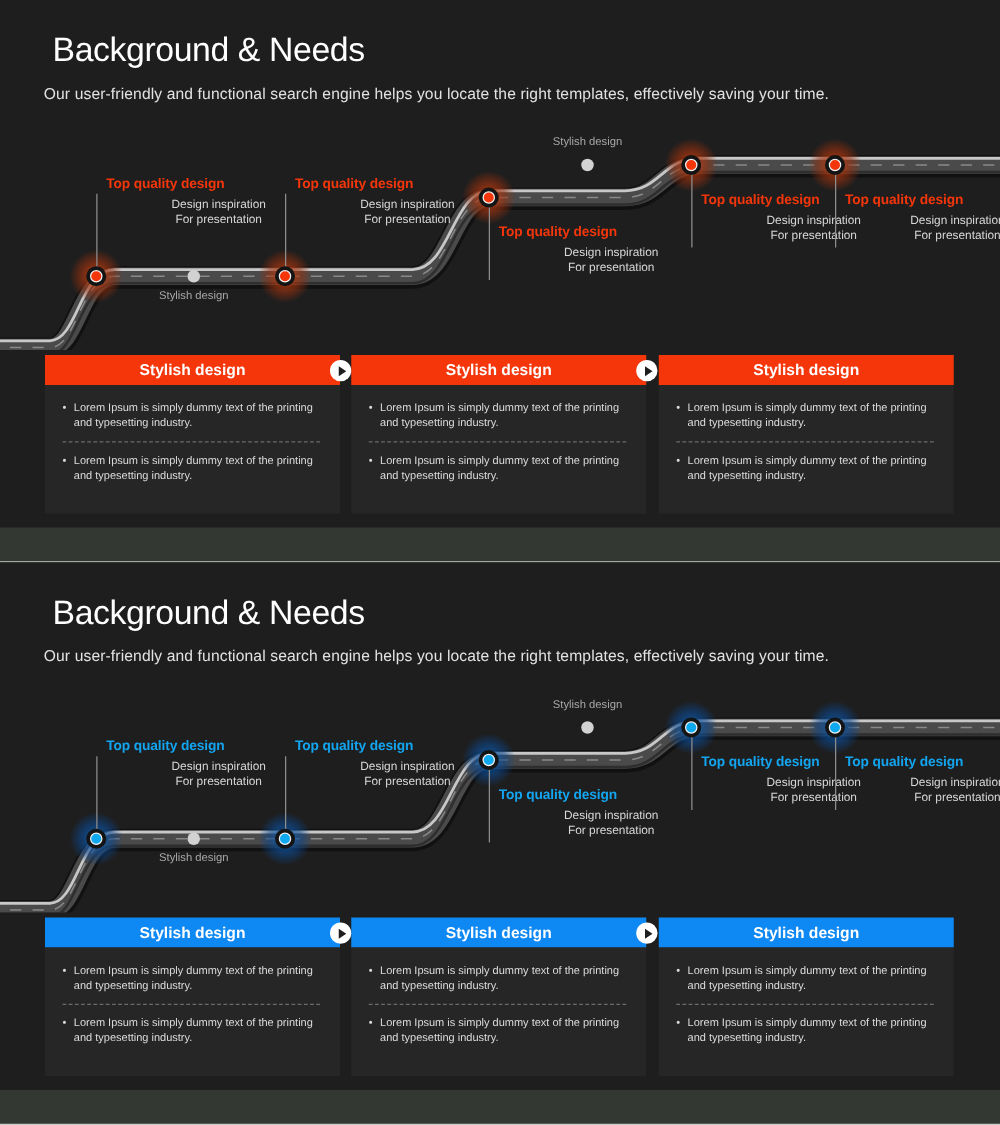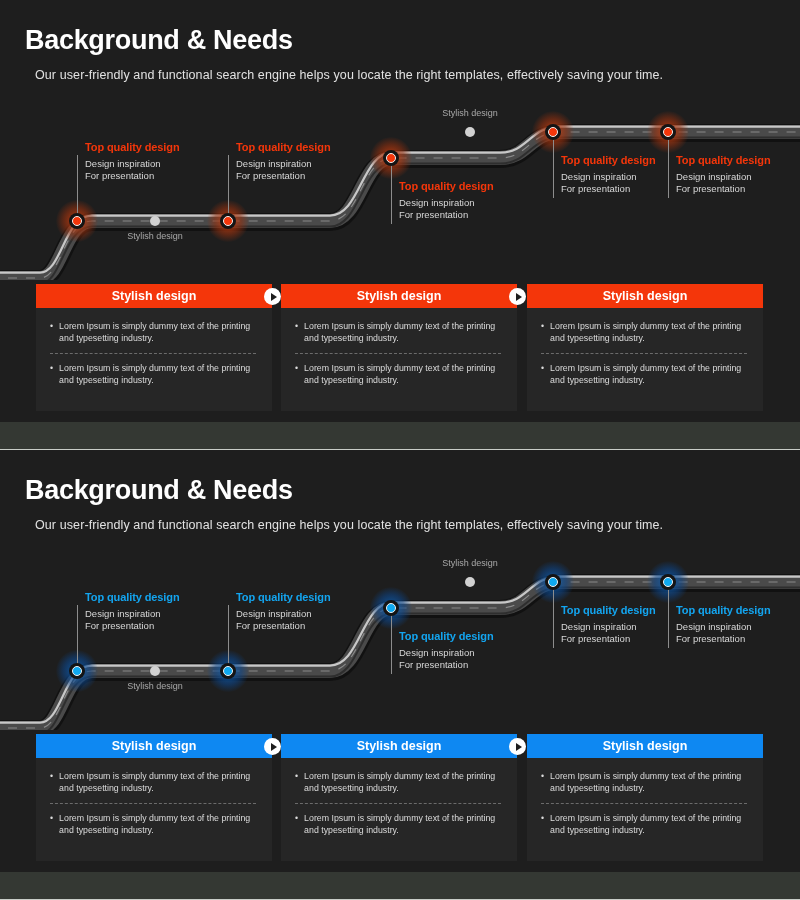--- a/index.html
+++ b/index.html
@@ -12,22 +12,22 @@
   .panel { position: relative; width: 800px; height: 450px; overflow: hidden; background: #1e1e1e; }
   .panel-bottom-band {
     position: absolute; left: 0; right: 0; bottom: 0; height: 28px;
     background: #343833;
   }
   .panel-divider {
     position: absolute; left: 0; right: 0; bottom: 0; height: 1px;
     background: #c9cdc8;
   }
   .slide-title {
-    position: absolute; left: 25px; top: 25px;
-    font-size: 27px; font-weight: bold; color: #ffffff;
+    position: absolute; left: 42px; top: 25px;
+    font-size: 27px; font-weight: normal; color: #ffffff;
     letter-spacing: -0.3px;
   }
   .slide-sub {
     position: absolute; left: 35px; top: 68px;
     font-size: 12.5px; color: #e2e2e2; letter-spacing: 0.1px;
   }
 
   
   .road-wrap { position: absolute; left: 0; top: 100px; width: 800px; height: 180px; }
   .road-svg { position: absolute; left: 0; top: 0; }
@@ -57,21 +57,21 @@
   .marker .stem {
     position: absolute; width: 1px; background: #8d8d8d;
   }
   .stem.up { left: 0px; bottom: 4px; }
   .stem.down { left: 0px; top: 4px; }
 
   .mlabel { position: absolute; width: 180px; }
   .mlabel .mtitle { font-size: 11px; font-weight: bold; letter-spacing: -0.1px; }
   .theme-orange .mtitle { color: #f4360a; }
   .theme-blue .mtitle { color: #13a5f0; }
-  .mlabel .mline { font-size: 9.5px; color: #d8d8d8; line-height: 12px; }
+  .mlabel .mline { font-size: 9.5px; color: #d8d8d8; line-height: 12px; text-align: center; }
 
   
   .waypoint { position: absolute; width: 0; height: 0; }
   .waypoint .wdot {
     position: absolute; left: -5px; top: -5px; width: 10px; height: 10px;
     border-radius: 50%; background: #d2d2d2;
   }
   .waypoint .wlabel {
     position: absolute; font-size: 9px; color: #a8a8a8; white-space: nowrap;
     left: -38px; width: 76px; text-align: center;

